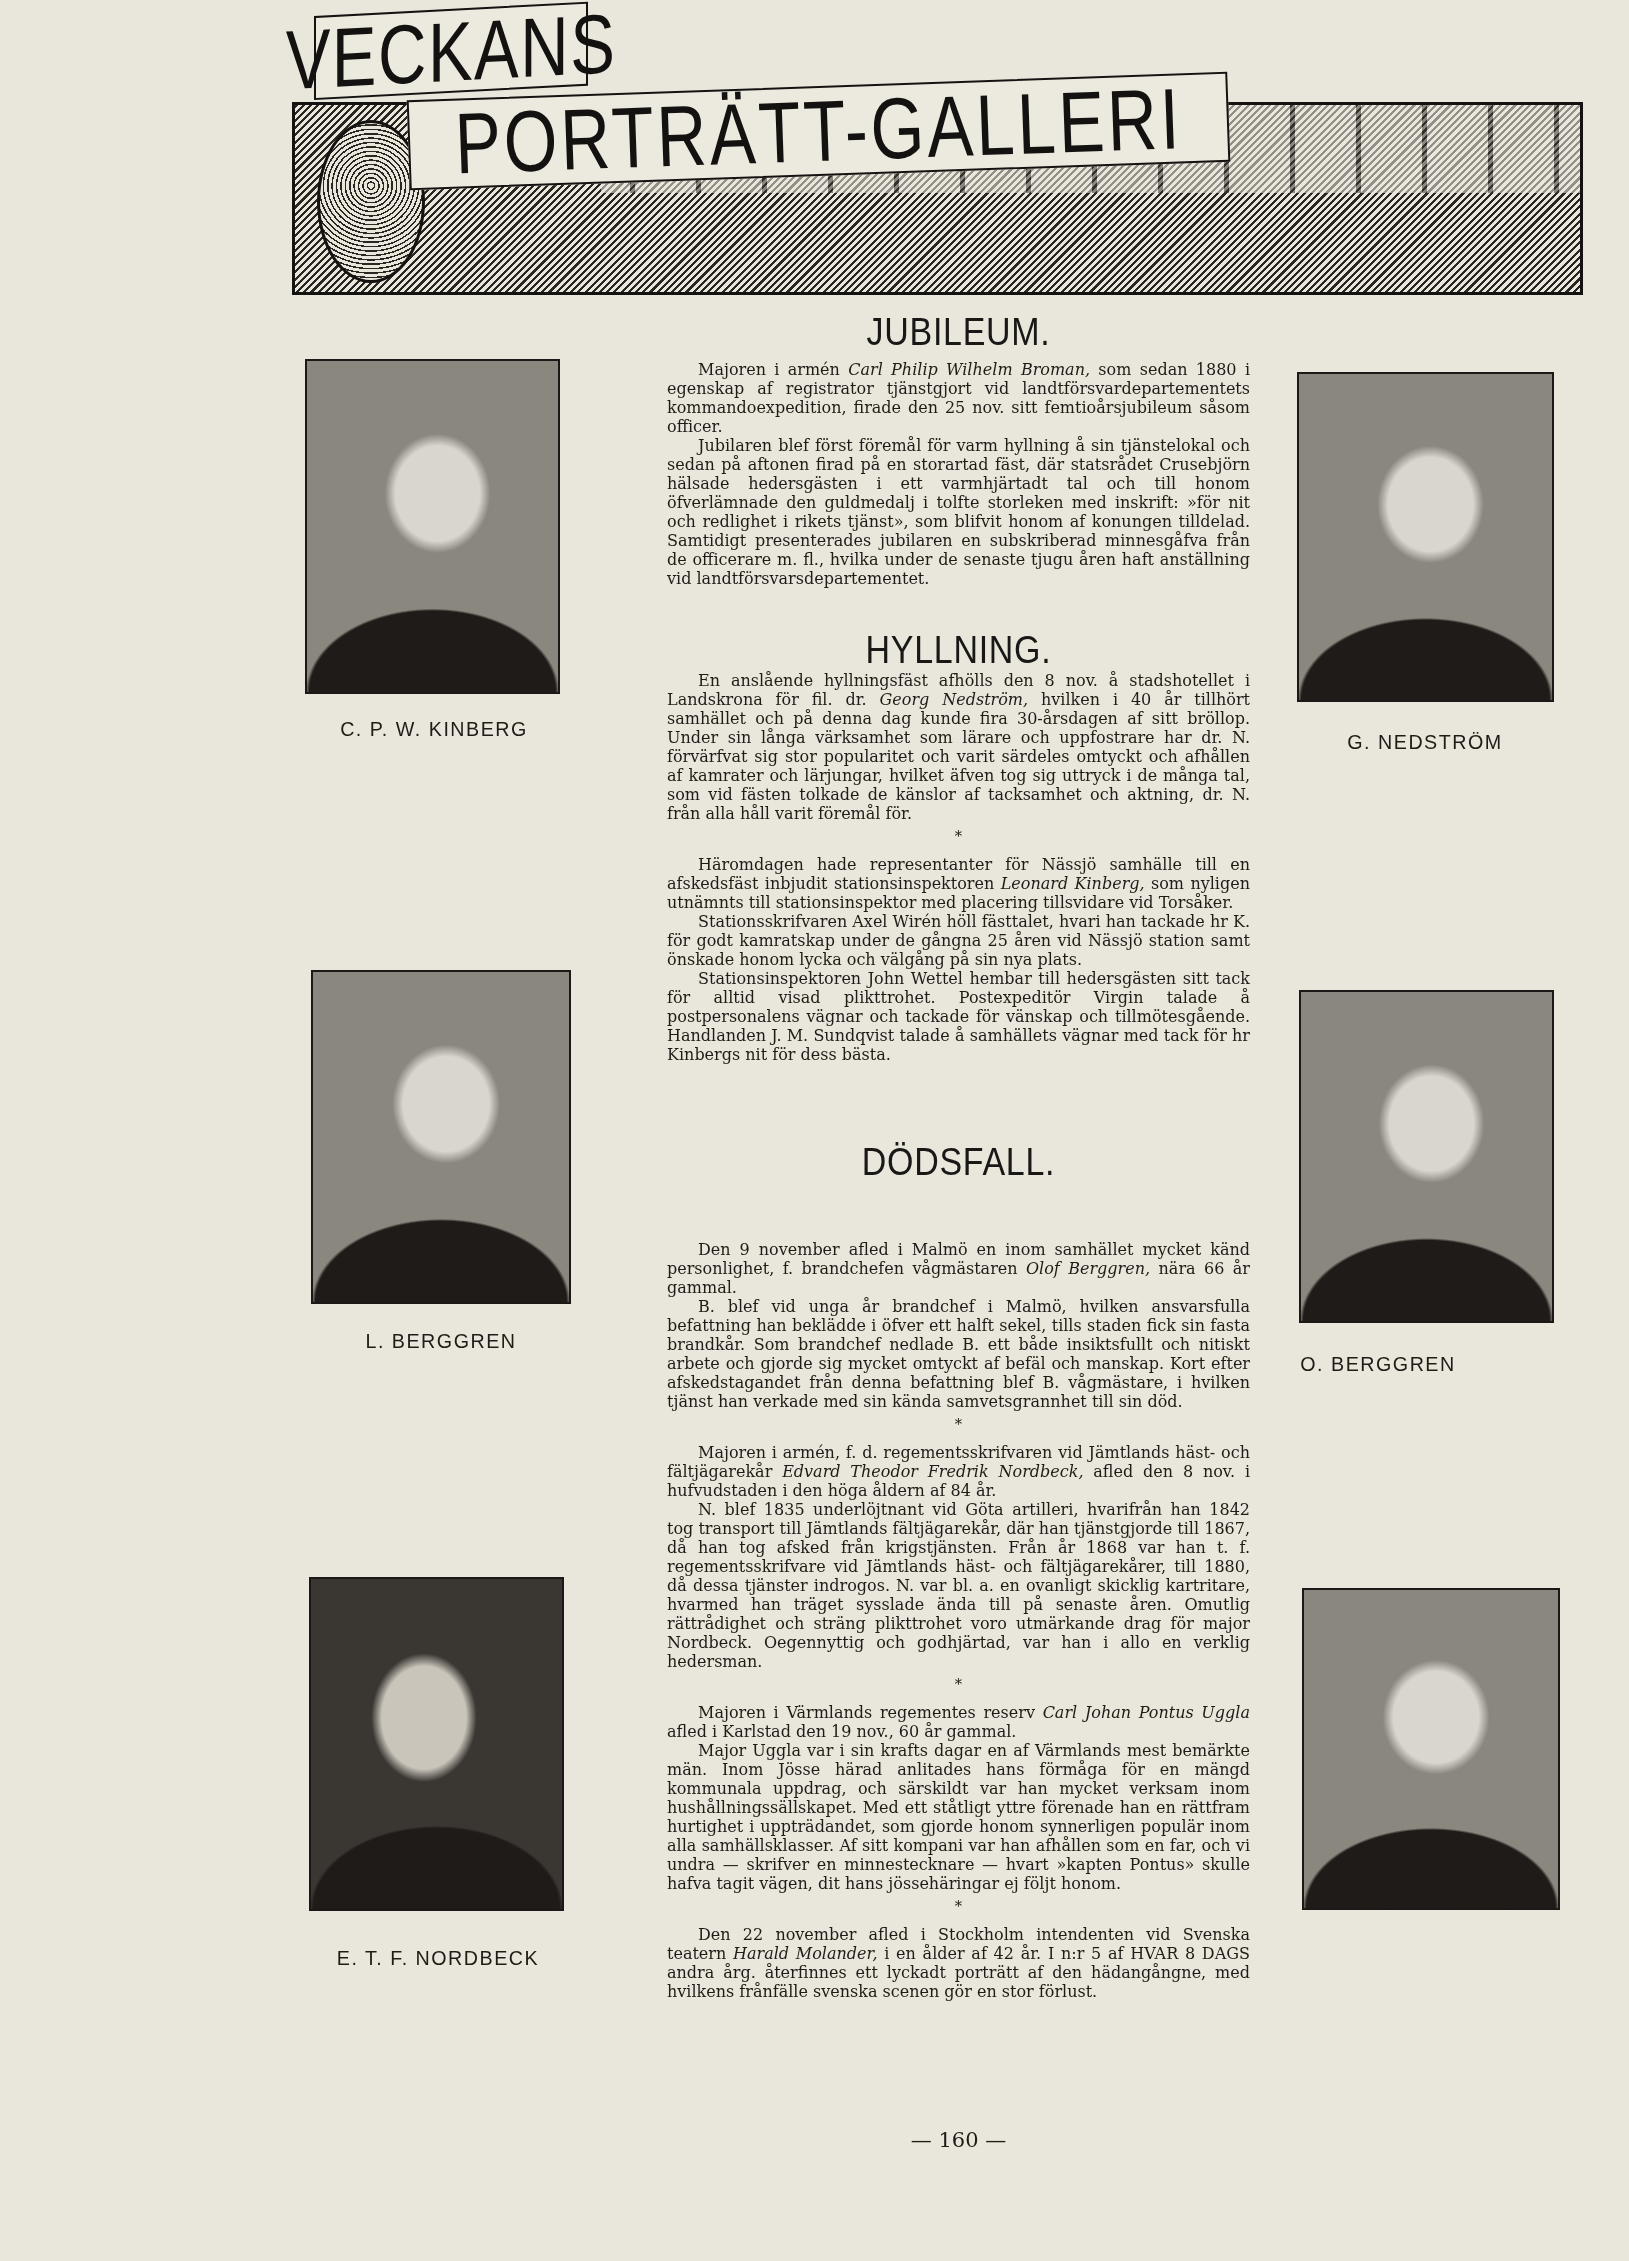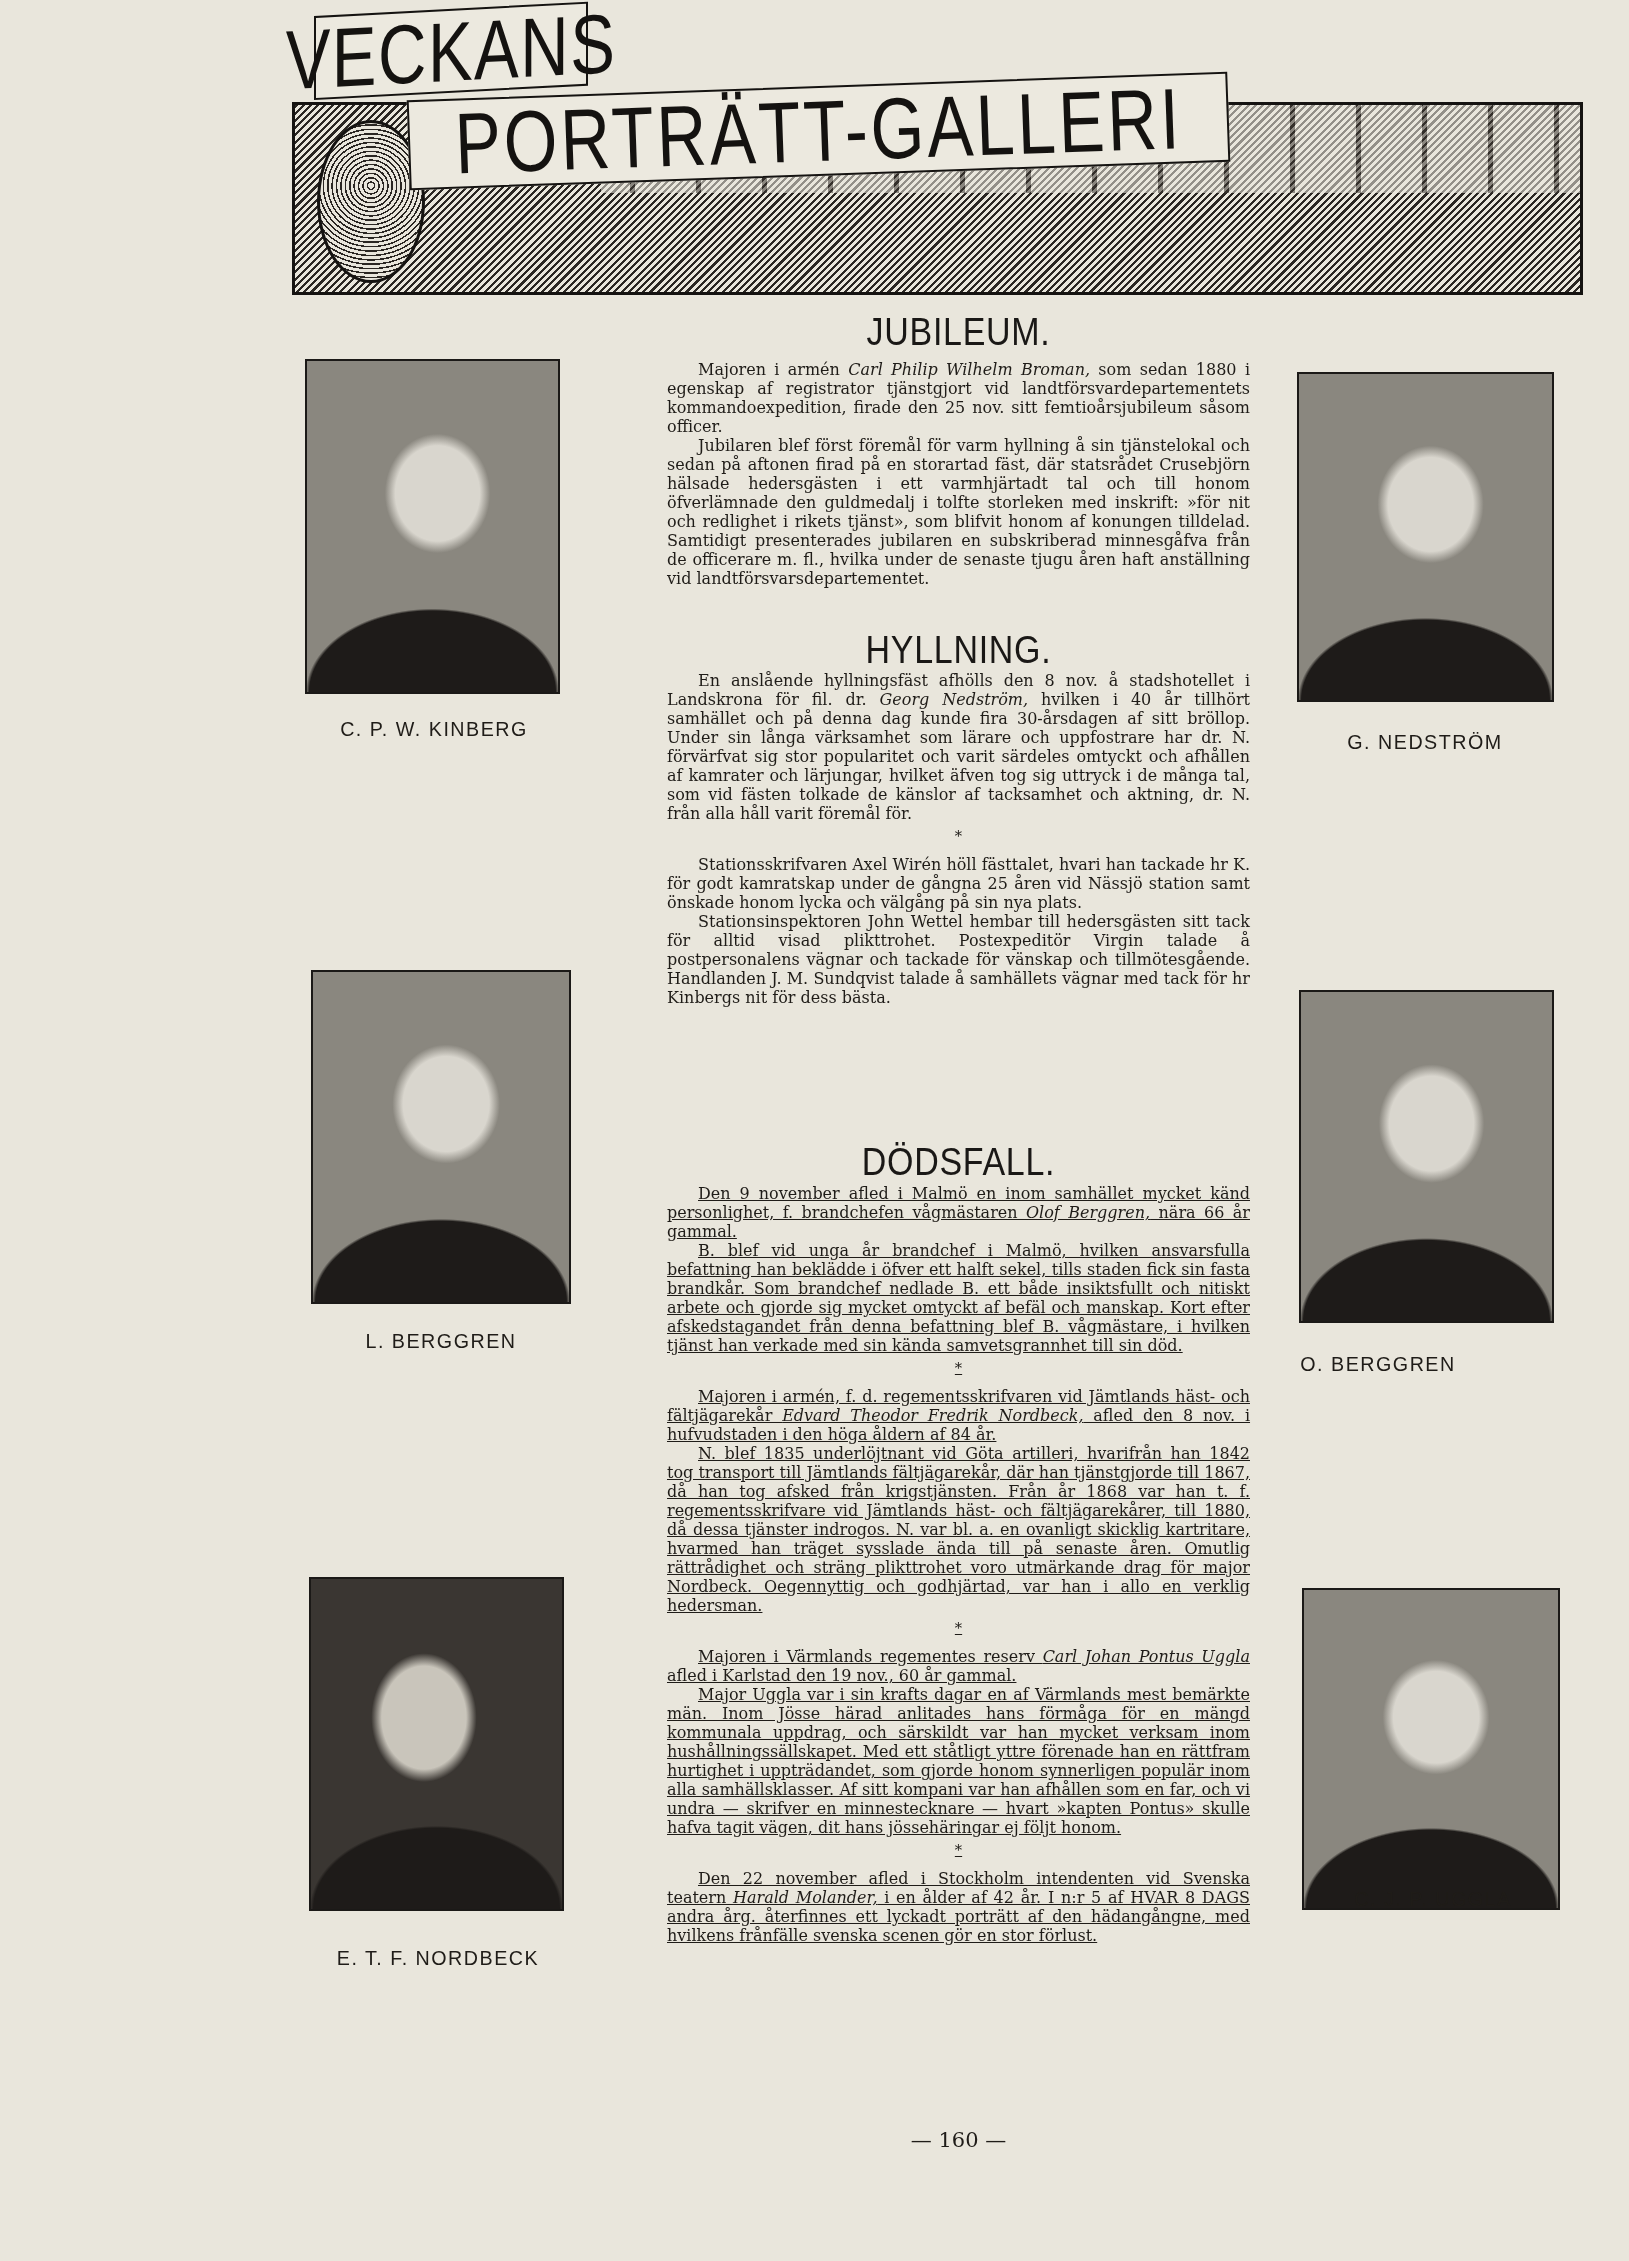--- a/index.html
+++ b/index.html
@@ -120,26 +120,27 @@
 <div class="heading" style="top:312px;">JUBILEUM.</div>
 <div class="col" style="top:360px;">
   <p><span>Majoren i armén </span><i>Carl Philip Wilhelm Broman,</i><span> som sedan 1880 i egenskap af registrator tjänstgjort vid landtförsvardepartementets kommandoexpedition, firade den 25 nov. sitt femtioårsjubileum såsom officer.</span></p>
   <p>Jubilaren blef först föremål för varm hyllning å sin tjänstelokal och sedan på aftonen firad på en storartad fäst, där statsrådet Crusebjörn hälsade hedersgästen i ett varmhjärtadt tal och till honom öfverlämnade den guldmedalj i tolfte storleken med inskrift: »för nit och redlighet i rikets tjänst», som blifvit honom af konungen tilldelad. Samtidigt presenterades jubilaren en subskriberad minnesgåfva från de officerare m. fl., hvilka under de senaste tjugu åren haft anställning vid landtförsvarsdepartementet.</p>
 </div>
 
 <div class="heading" style="top:630px;">HYLLNING.</div>
 <div class="col" style="top:671px;">
   <p><span>En anslående hyllningsfäst afhölls den 8 nov. å stadshotellet i Landskrona för fil. dr. </span><i>Georg Nedström,</i><span> hvilken i 40 år tillhört samhället och på denna dag kunde fira 30-årsdagen af sitt bröllop. Under sin långa värksamhet som lärare och uppfostrare har dr. N. förvärfvat sig stor popularitet och varit särdeles omtyckt och afhållen af kamrater och lärjungar, hvilket äfven tog sig uttryck i de många tal, som vid fästen tolkade de känslor af tacksamhet och aktning, dr. N. från alla håll varit föremål för.</span></p>
   <p class="star">*</p>
+  <p><span>Häromdagen hade representanter för Nässjö samhälle till en afskedsfäst inbjudit stationsinspektoren </span><i>Leonard Kinberg,</i><span> som nyligen utnämnts till stationsinspektor med placering tillsvidare vid Torsåker.</span></p>
   <p>Stationsskrifvaren Axel Wirén höll fästtalet, hvari han tackade hr K. för godt kamratskap under de gångna 25 åren vid Nässjö station samt önskade honom lycka och välgång på sin nya plats.</p>
   <p>Stationsinspektoren John Wettel hembar till hedersgästen sitt tack för alltid visad plikttrohet. Postexpeditör Virgin talade å postpersonalens vägnar och tackade för vänskap och tillmötesgående. Handlanden J. M. Sundqvist talade å samhällets vägnar med tack för hr Kinbergs nit för dess bästa.</p>
 </div>
 
 <div class="heading" style="top:1142px;">DÖDSFALL.</div>
-<div class="col" style="top:1184px;text-decoration:underline;">
+<div class="col" style="top:1240px;">
   <p><span>Den 9 november afled i Malmö en inom samhället mycket känd personlighet, f. brandchefen vågmästaren </span><i>Olof Berggren,</i><span> nära 66 år gammal.</span></p>
   <p>B. blef vid unga år brandchef i Malmö, hvilken ansvarsfulla befattning han beklädde i öfver ett halft sekel, tills staden fick sin fasta brandkår. Som brandchef nedlade B. ett både insiktsfullt och nitiskt arbete och gjorde sig mycket omtyckt af befäl och manskap. Kort efter afskedstagandet från denna befattning blef B. vågmästare, i hvilken tjänst han verkade med sin kända samvetsgrannhet till sin död.</p>
   <p class="star">*</p>
   <p><span>Majoren i armén, f. d. regementsskrifvaren vid Jämtlands häst- och fältjägarekår </span><i>Edvard Theodor Fredrik Nordbeck,</i><span> afled den 8 nov. i hufvudstaden i den höga åldern af 84 år.</span></p>
   <p>N. blef 1835 underlöjtnant vid Göta artilleri, hvarifrån han 1842 tog transport till Jämtlands fältjägarekår, där han tjänstgjorde till 1867, då han tog afsked från krigstjänsten. Från år 1868 var han t. f. regementsskrifvare vid Jämtlands häst- och fältjägarekårer, till 1880, då dessa tjänster indrogos. N. var bl. a. en ovanligt skicklig kartritare, hvarmed han träget sysslade ända till på senaste åren. Omutlig rättrådighet och sträng plikttrohet voro utmärkande drag för major Nordbeck. Oegennyttig och godhjärtad, var han i allo en verklig hedersman.</p>
   <p class="star">*</p>
   <p><span>Majoren i Värmlands regementes reserv </span><i>Carl Johan Pontus Uggla</i><span> afled i Karlstad den 19 nov., 60 år gammal.</span></p>
   <p>Major Uggla var i sin krafts dagar en af Värmlands mest bemärkte män. Inom Jösse härad anlitades hans förmåga för en mängd kommunala uppdrag, och särskildt var han mycket verksam inom hushållningssällskapet. Med ett ståtligt yttre förenade han en rättfram hurtighet i uppträdandet, som gjorde honom synnerligen populär inom alla samhällsklasser. Af sitt kompani var han afhållen som en far, och vi undra — skrifver en minnestecknare — hvart »kapten Pontus» skulle hafva tagit vägen, dit hans jössehäringar ej följt honom.</p>
   <p class="star">*</p>
   <p><span>Den 22 november afled i Stockholm intendenten vid Svenska teatern </span><i>Harald Molander,</i><span> i en ålder af 42 år. I n:r 5 af HVAR 8 DAGS andra årg. återfinnes ett lyckadt porträtt af den hädangångne, med hvilkens frånfälle svenska scenen gör en stor förlust.</span></p>

